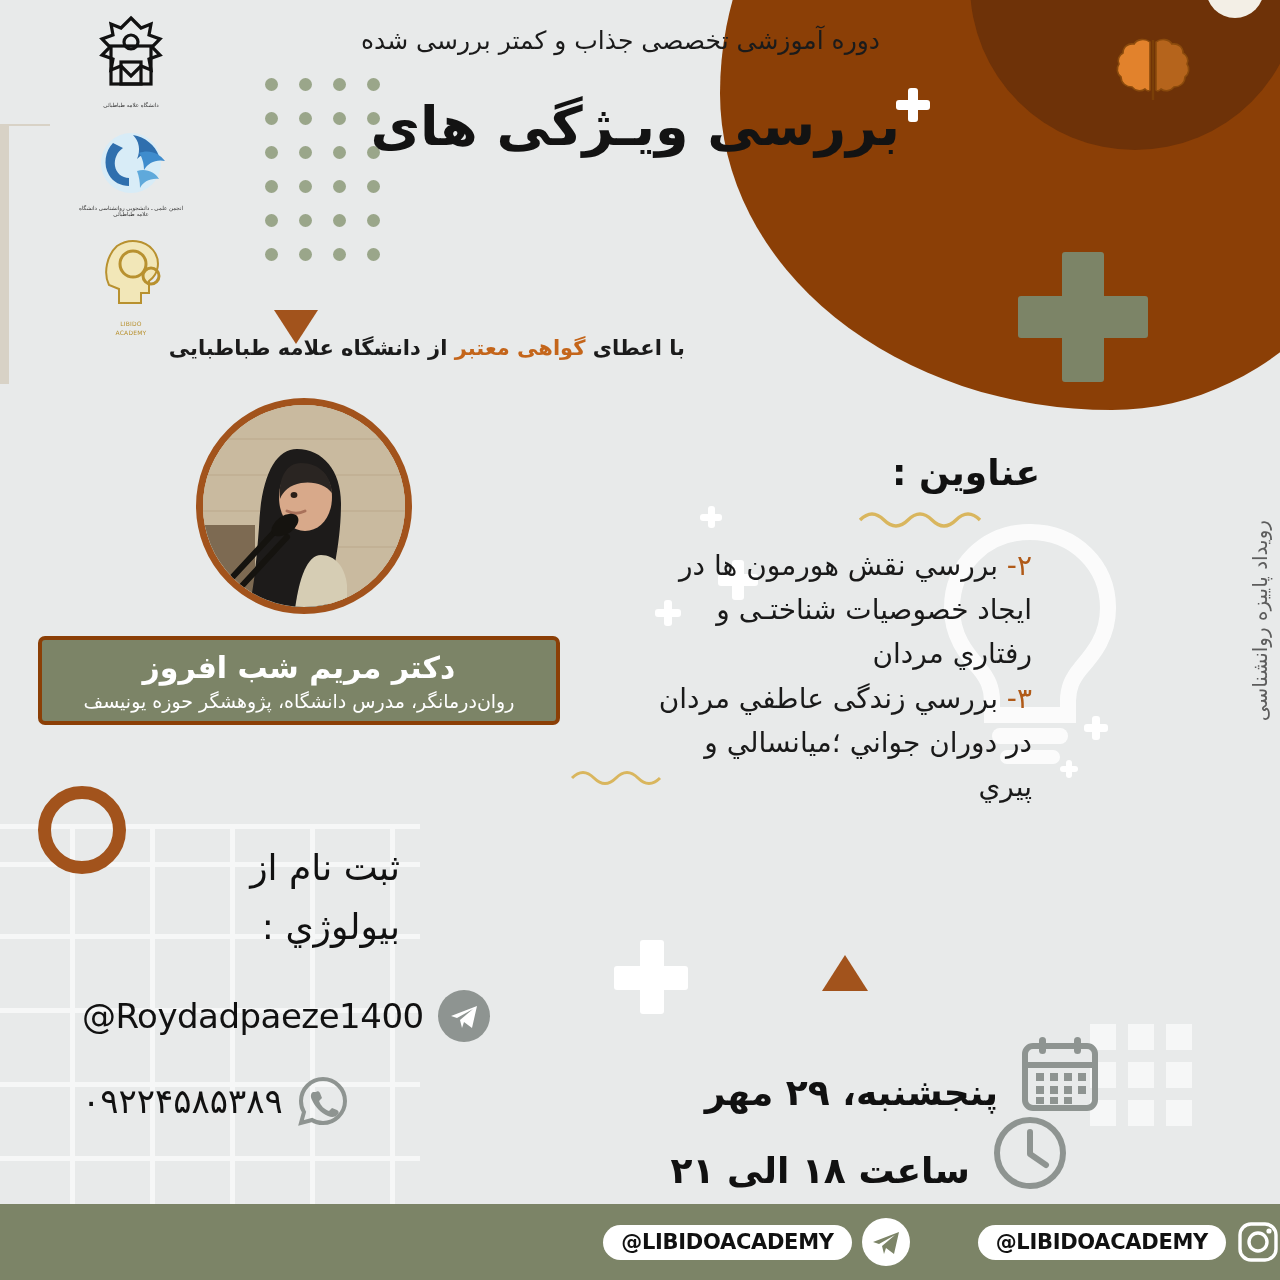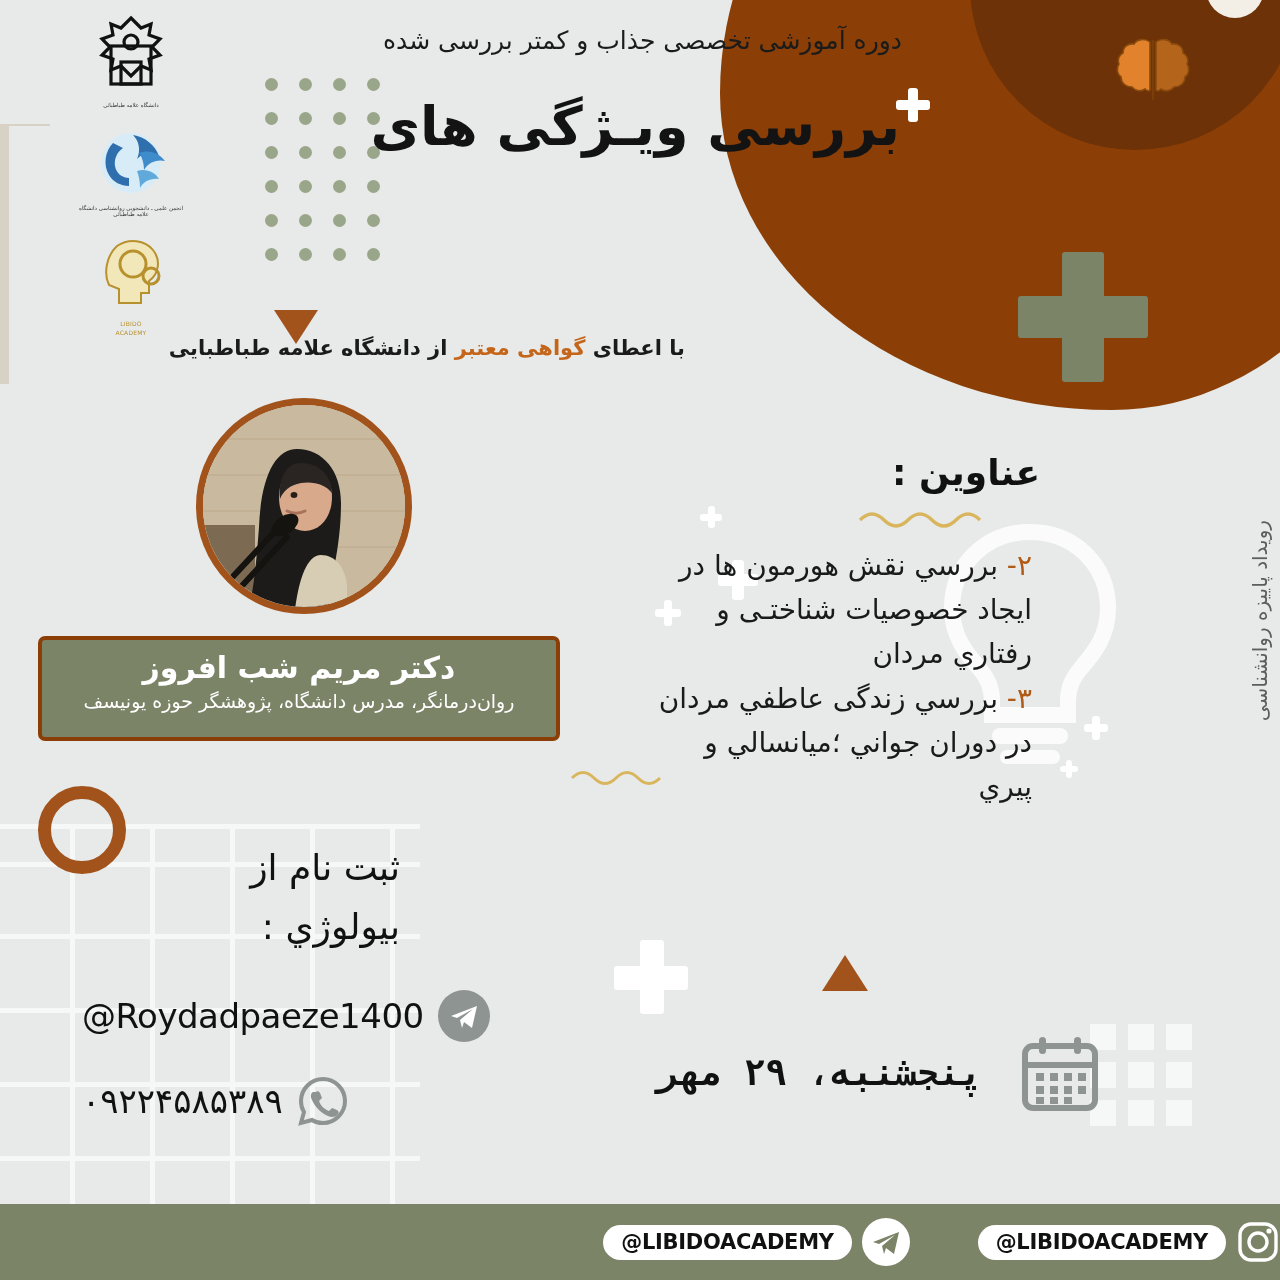--- a/index.html
+++ b/index.html
@@ -164,21 +164,21 @@
   .logos { position:absolute; left:72px; top:12px; width:118px; z-index:6; }
   .logo-block { margin-bottom:14px; text-align:center; }
   .logo-cap {
     font-size:5.5px; color:#333; letter-spacing:.2px;
     margin-top:2px; line-height:1.2;
   }
   .logo-cap-gold { color:#b8912f; font-size:6px; }
 
   
   .kicker {
-    position:absolute; right:378px; top:26px;
+    position:absolute; right:400px; top:26px;
     font-size:25px; color:#1b1b1b; direction:rtl;
     white-space:nowrap; z-index:5;
     font-family:"DejaVu Sans",sans-serif;
     text-align:right;
   }
   .title {
     position:absolute; right:380px; top:88px;
     direction:rtl; z-index:5;
     font-weight:bold; color:#131313;
     font-size:54px; line-height:1.45;
@@ -194,21 +194,21 @@
 
   
   .photo-ring {
     position:absolute; left:196px; top:398px;
     width:216px; height:216px; border-radius:50%;
     border:7px solid #a2531c; overflow:hidden;
     background:#cbbda6; z-index:5;
   }
   .speaker-box {
     position:absolute; left:38px; top:636px;
-    width:522px; padding:9px 14px 24px;
+    width:522px; padding:9px 14px 8px;
     background:#7c8467; border:4px solid #8b3f06;
     border-radius:7px; text-align:center; z-index:5;
   }
   .speaker-name {
     color:#fff; font-size:30px; font-weight:bold;
     direction:rtl; line-height:1.25;
   }
   .speaker-role {
     color:#fff; font-size:19px; direction:rtl;
     margin-top:2px; line-height:1.3; white-space:nowrap;
@@ -246,23 +246,22 @@
     width:390px; direction:rtl; text-align:right;
     font-size:28px; line-height:1.58; color:#1a1a1a;
     z-index:5;
   }
   .topics .num { color:#b05a18; }
   .squiggle2 { position:absolute; right:600px; top:768px; z-index:5; }
 
   
   .dt-row {
     position:absolute; z-index:5;
-    display:flex; align-items:center; gap:38px;
+    display:flex; align-items:flex-end; gap:22px;
     direction:rtl;
-    font-family:Liberation Mono, monospace;
   }
   .dt-date { right:180px; top:1035px; }
   .dt-time { right:212px; top:1115px; }
   .dt-text {
     font-size:36px; font-weight:bold; color:#111;
     white-space:nowrap; direction:rtl;
   }
 
   
   .vert-text {
@@ -526,20 +525,27 @@
         <rect x="44" y="51" width="8" height="8"></rect>
           <rect x="58" y="51" width="8" height="8"></rect>
         <rect x="16" y="62" width="8" height="7"></rect>
           <rect x="30" y="62" width="8" height="7"></rect>
         <rect x="44" y="62" width="8" height="7"></rect>
       </g>
     </svg>
     <span class="dt-text">پنجشنبه، ۲۹ مهر</span>
   </div>
 
+  <div class="dt-row dt-time">
+    <svg width="76" height="76" viewBox="0 0 76 76">
+      <circle cx="38" cy="38" r="33" fill="none" stroke="#8e9491" stroke-width="6"></circle>
+      <path d="M38 17 L38 39 L54 50" fill="none" stroke="#8e9491" stroke-width="6" stroke-linecap="round" stroke-linejoin="round"></path>
+    </svg>
+    <span class="dt-text">ساعت ۱۸ الی ۲۱</span>
+  </div>
 
   <div class="vert-text">رویداد پاییزه روانشناسی</div>
 
   <div class="footer">
 
     <div class="foot-item foot-left">
       <svg width="44" height="44" viewBox="0 0 44 44">
         <rect x="4" y="4" width="36" height="36" rx="11" fill="none" stroke="#ffffff" stroke-width="3.4"></rect>
         <circle cx="22" cy="22" r="9" fill="none" stroke="#ffffff" stroke-width="3.4"></circle>
         <circle cx="33" cy="11" r="2.6" fill="#ffffff"></circle>

